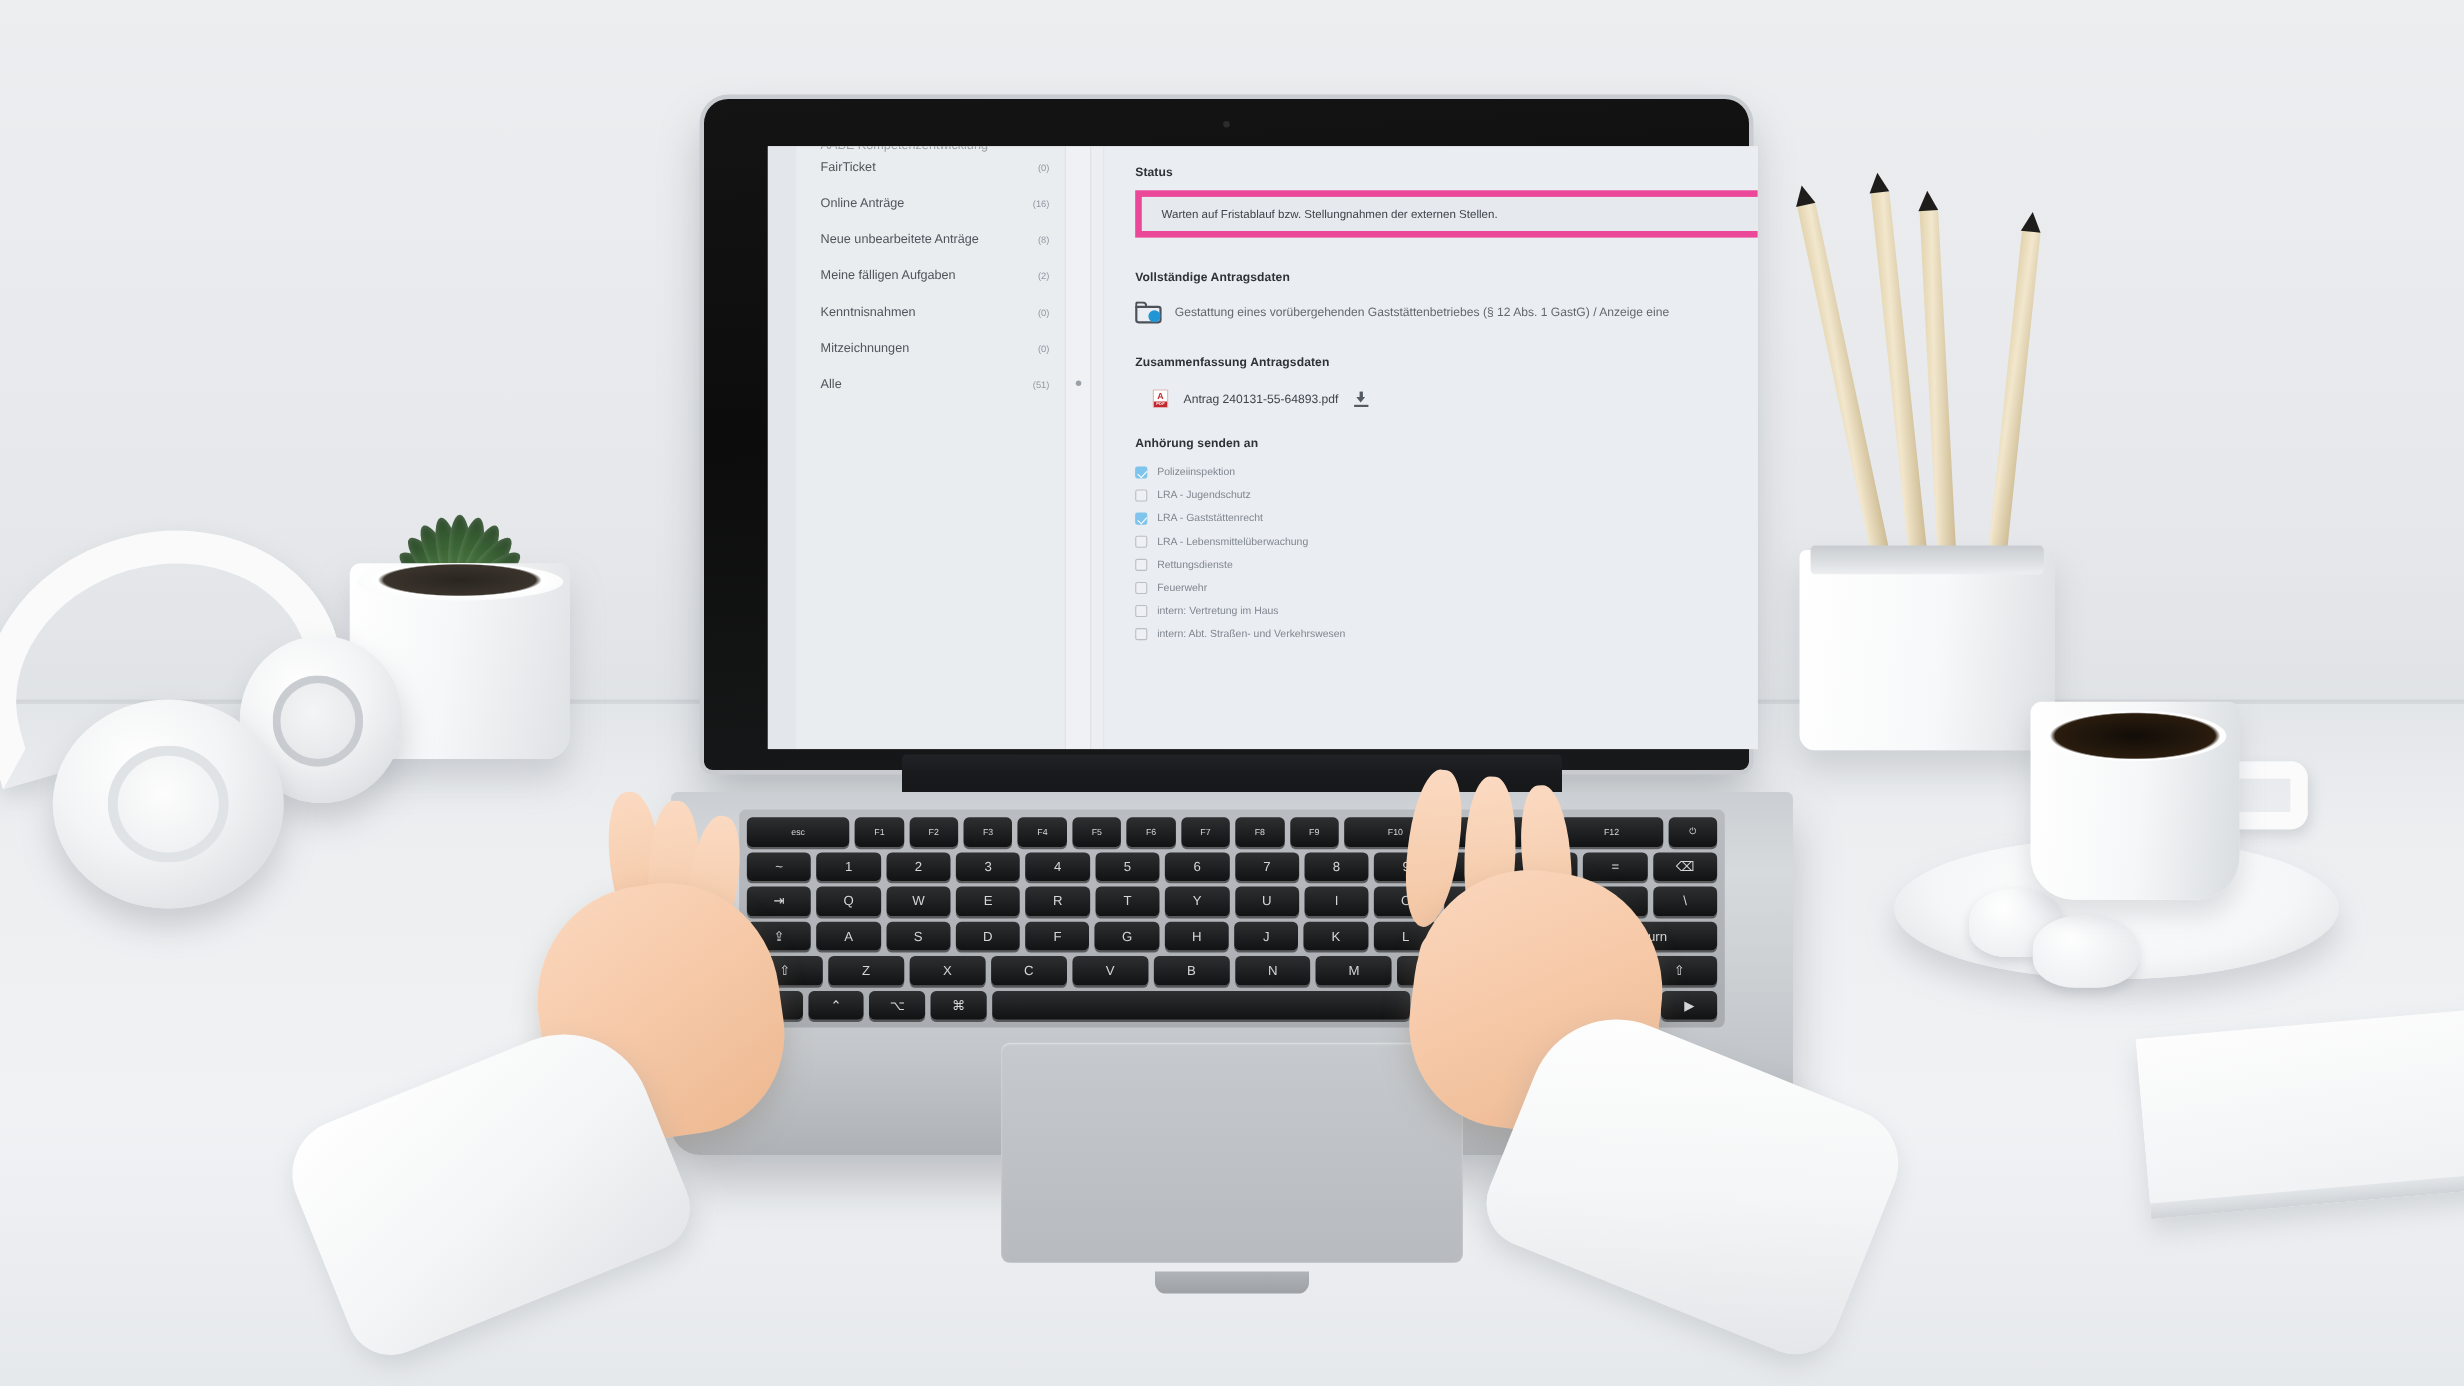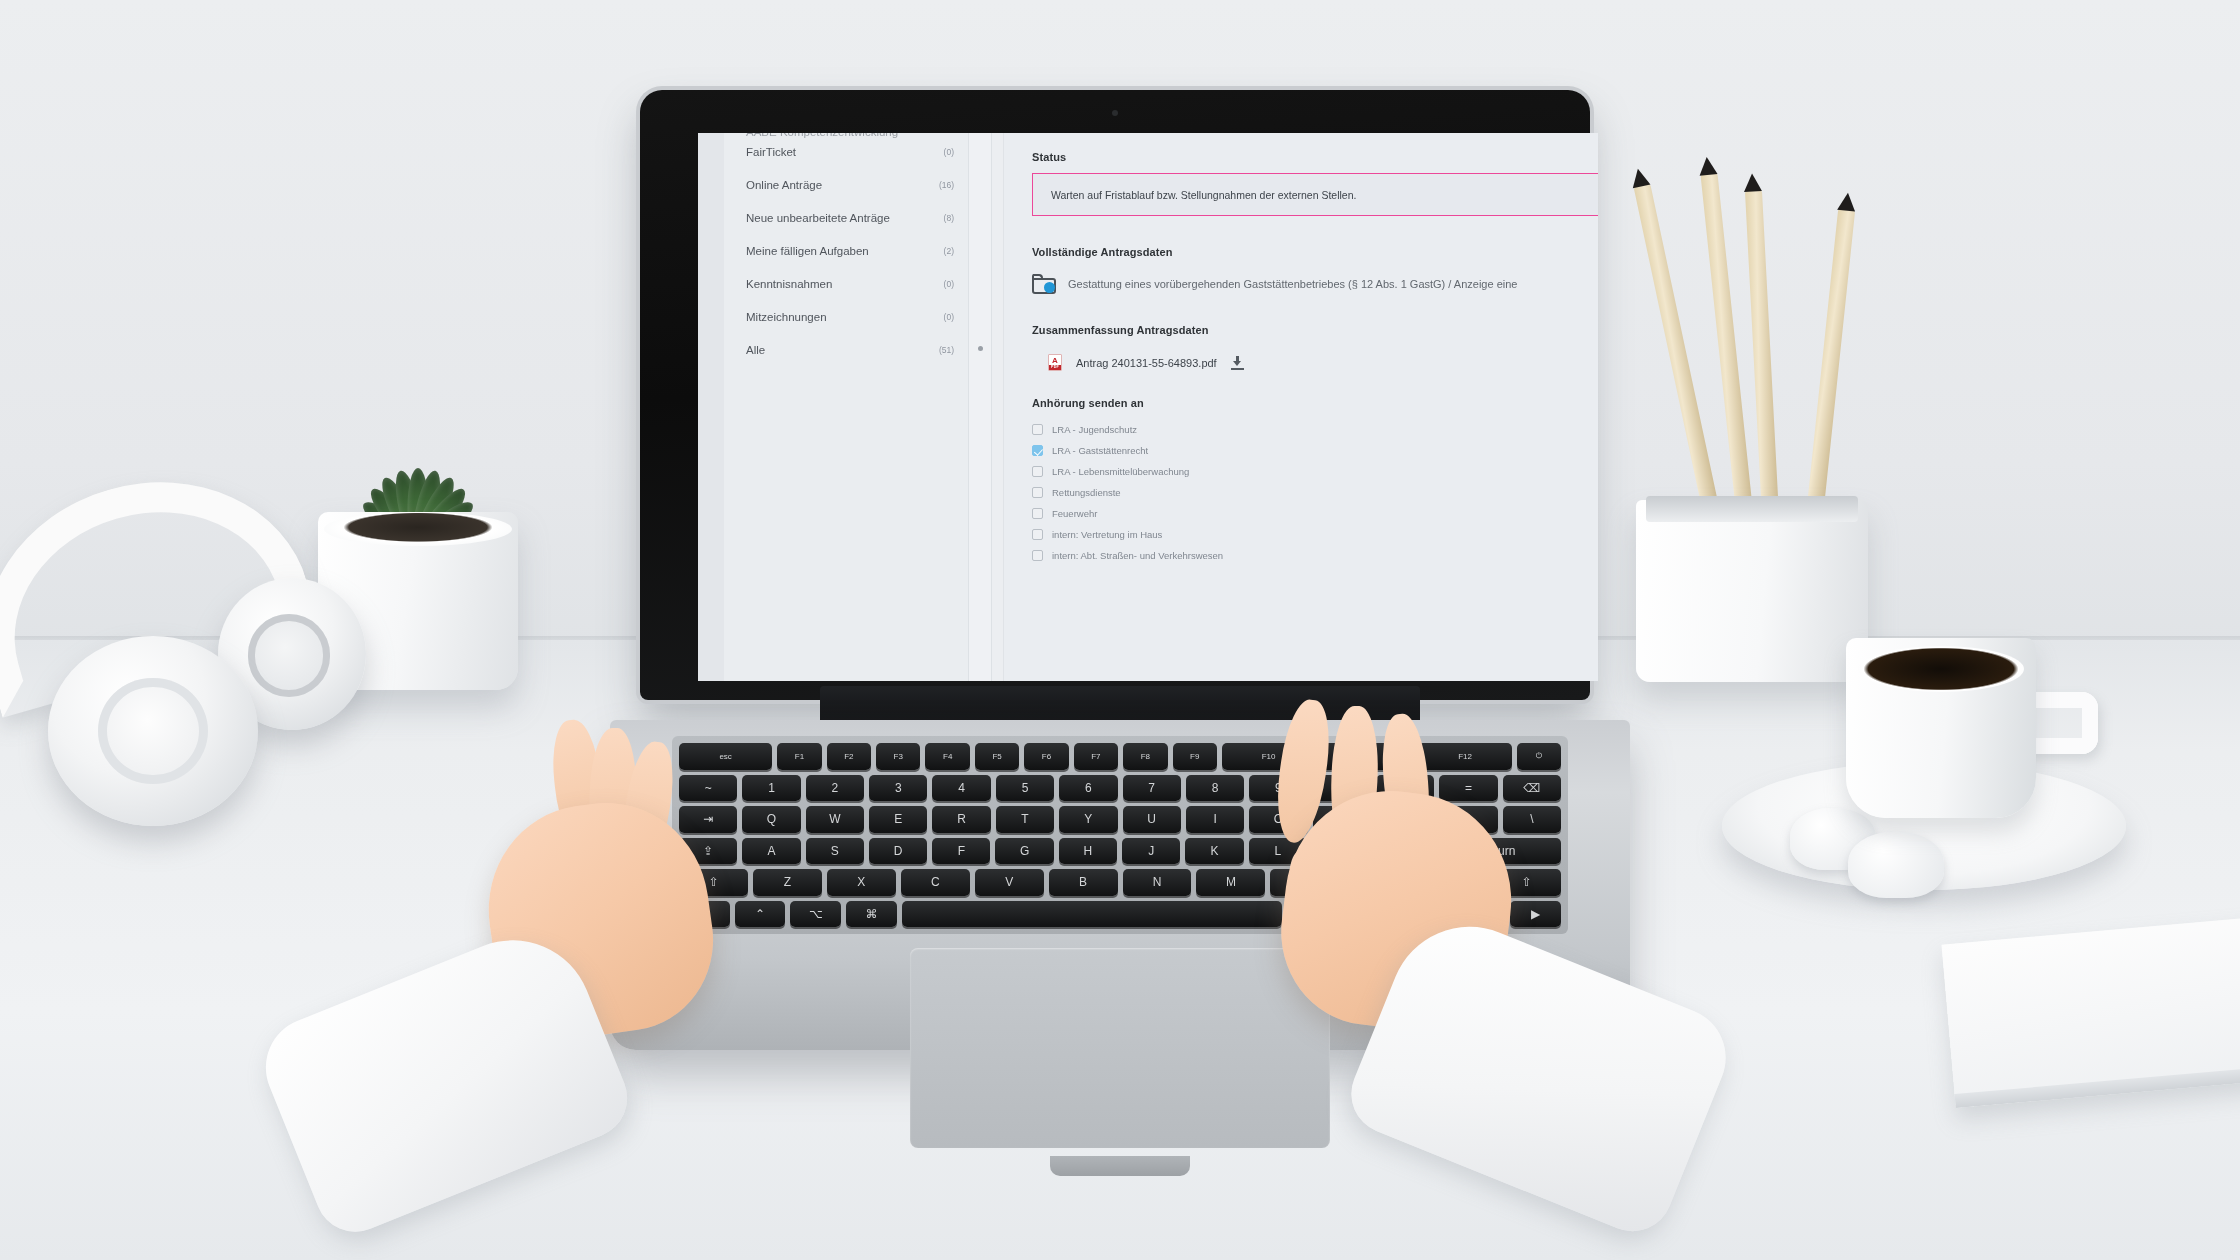--- a/index.html
+++ b/index.html
@@ -250,21 +250,21 @@
     width:5px; height:5px; border-radius:50%; background:#9aa0a7;
   }
   .thin-col { width:12px; height:100%; background:#eceef1; border-right:1px solid #e0e3e7; }
 
   .content { flex:1; height:100%; background:#eaedf1; padding: 18px 0 0 28px; overflow:hidden; }
   .sec-title {
     font-size:11px; font-weight:bold; color:#2f3337; letter-spacing:.1px;
     margin-bottom:10px;
   }
   .status-box {
-    border:1px solid #ec4899; background:#e6e9ee;
+    border:6px solid #ec4899; background:#e6e9ee;
     height:43px; display:flex; align-items:center;
     padding-left:18px; margin-right:-30px;
   }
   .status-text { font-size:10.5px; color:#3e444b; }
 
   .mt30 { margin-top:30px; }
   .mt26 { margin-top:26px; }
 
   .file-row { display:flex; align-items:center; gap:12px; margin-top:16px; }
   .folder-icon { width:24px; height:20px; position:relative; flex:none; }
@@ -442,20 +442,24 @@
             <span class="pdf-name">Antrag 240131-55-64893.pdf</span>
             <span class="dl-icon">
               <span class="shaft"></span>
                 <span class="head"></span>
                 <span class="bar"></span>
             </span>
           </div>
 
           <div class="sec-title mt26">Anhörung senden an</div>
           <div class="cb-list" id="cb-list">
+              <div class="cb-row">
+                <span class="cb checked"></span>
+                <span class="cb-label">Polizeiinspektion</span>
+              </div>
               <div class="cb-row">
                 <span class="cb"></span>
                 <span class="cb-label">LRA - Jugendschutz</span>
               </div>
               <div class="cb-row">
                 <span class="cb checked"></span>
                 <span class="cb-label">LRA - Gaststättenrecht</span>
               </div>
               <div class="cb-row">
                 <span class="cb"></span>

